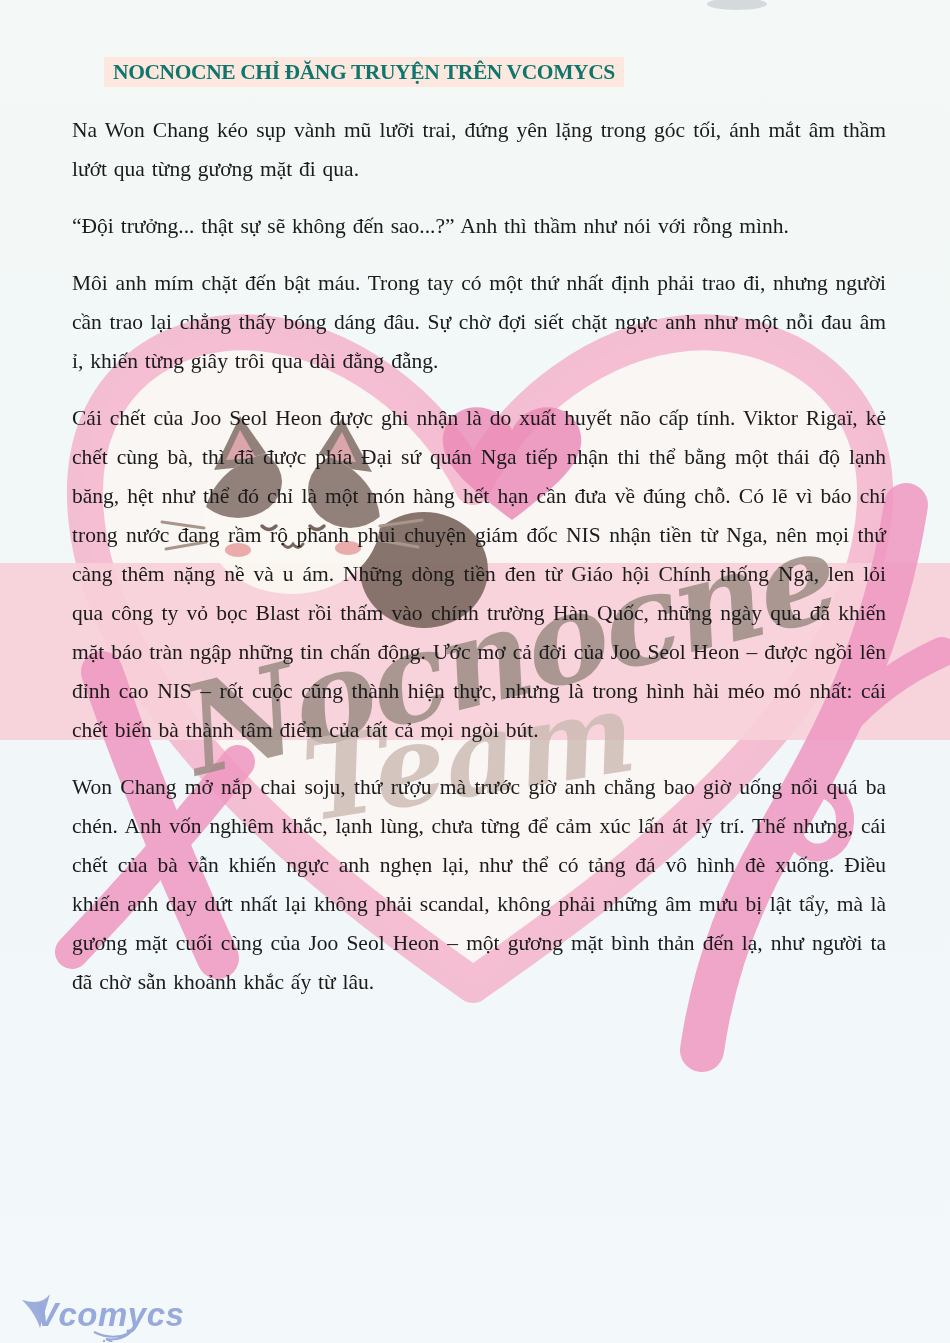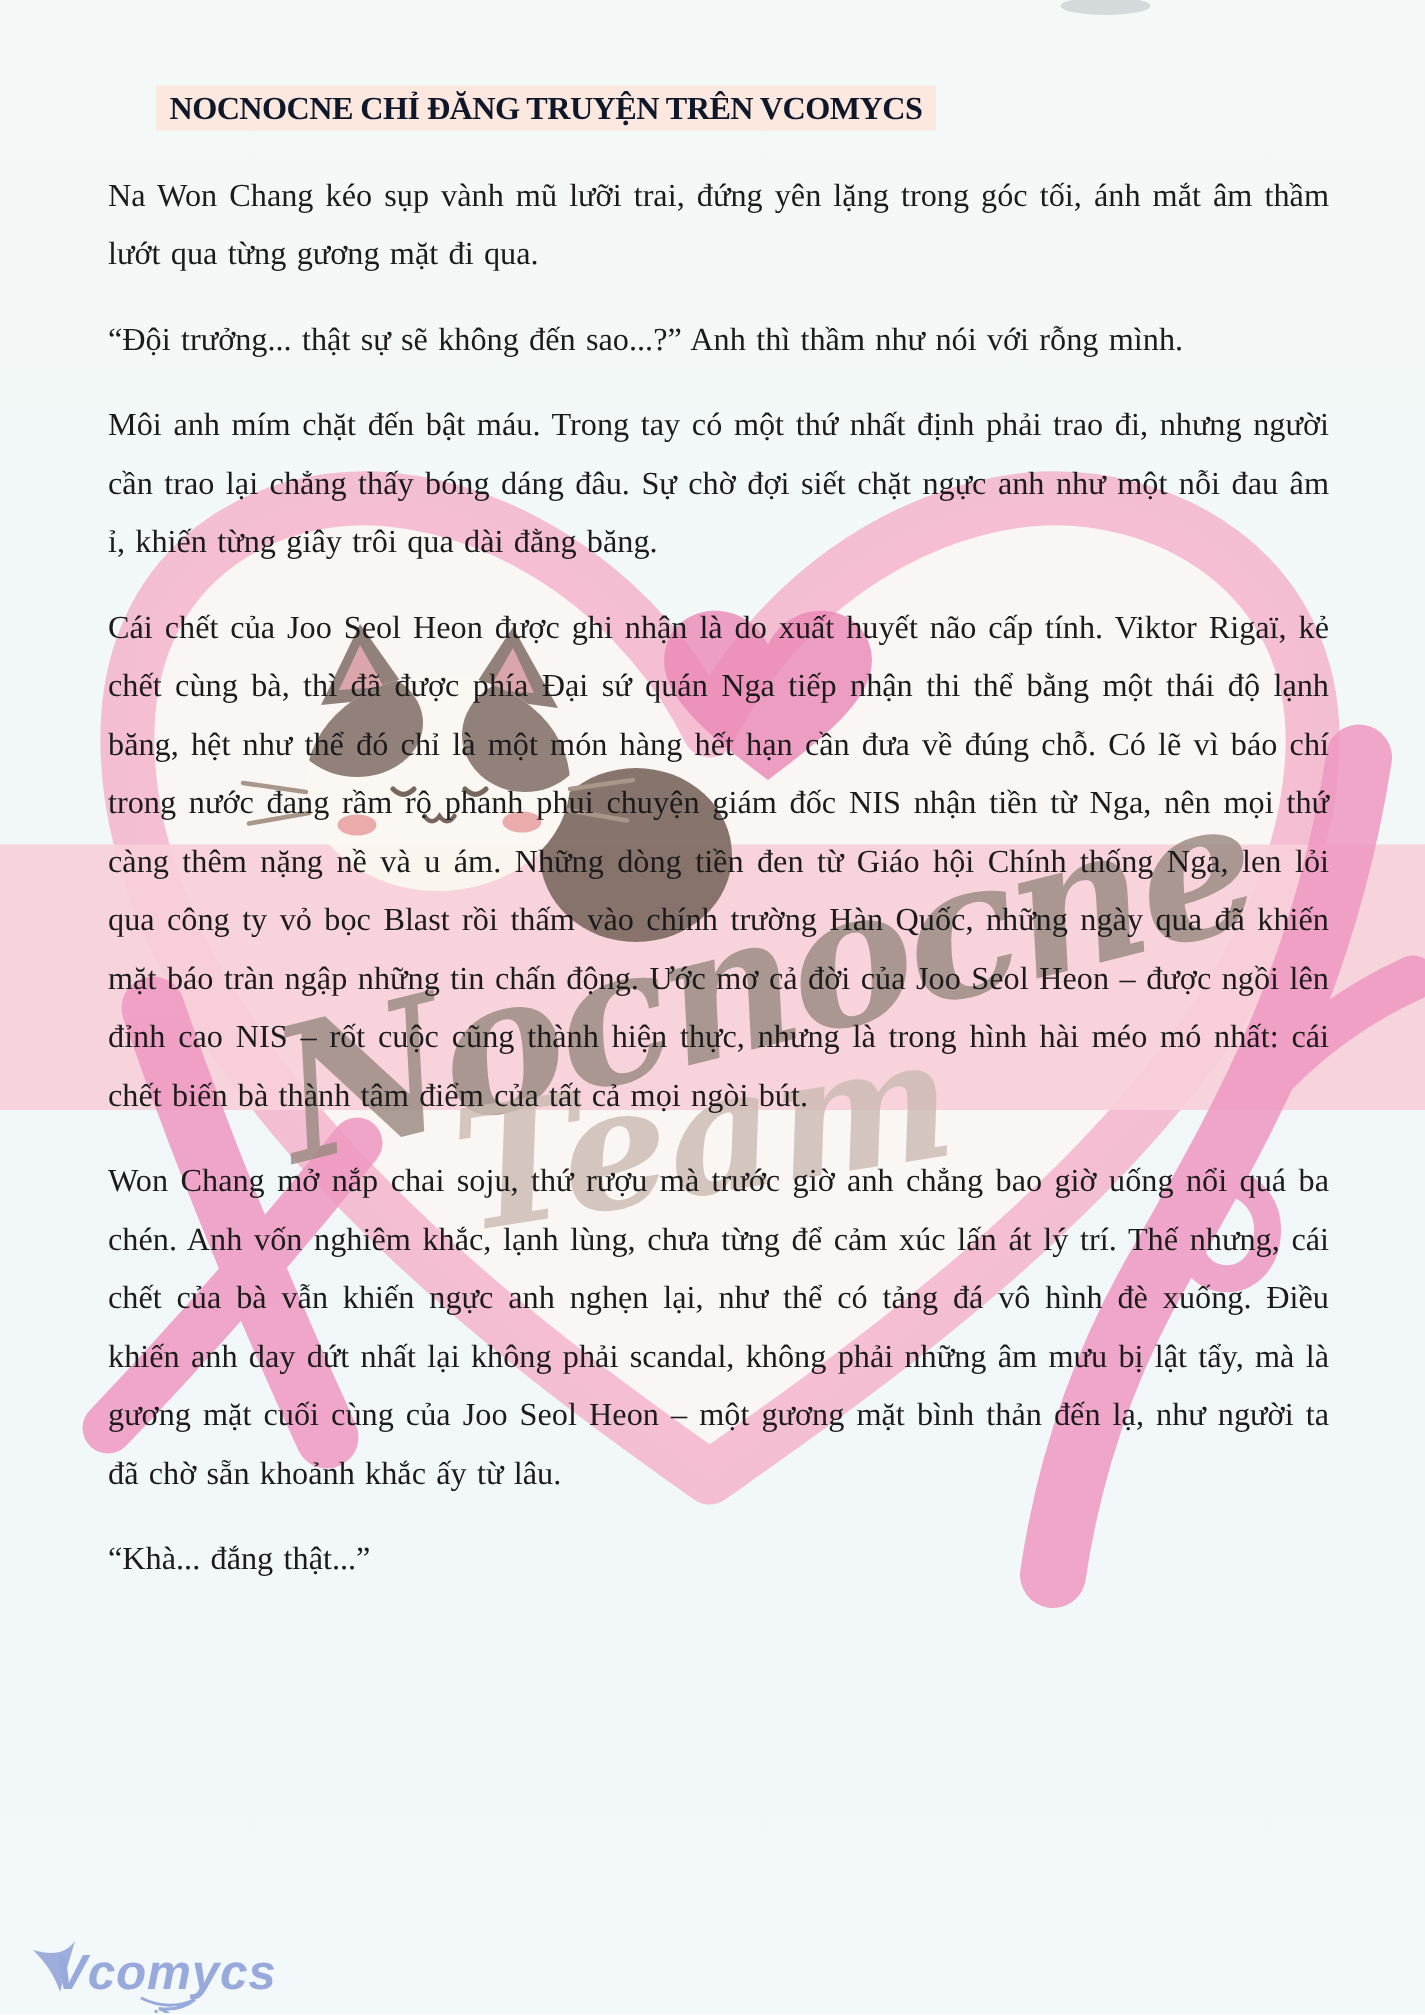--- a/index.html
+++ b/index.html
@@ -24,21 +24,21 @@
     right: 64px;
     top: 57px;
     z-index: 1;
   }
   .notice-badge {
     display: inline-block;
     margin-left: 32px;
     margin-bottom: 24px;
     padding: 3px 9px 2px 9px;
     background: #fce8de;
-    color: #0f172a;
+    color: #0f766e;
     font-weight: bold;
     font-size: 21.5px;
     letter-spacing: -0.4px;
     white-space: nowrap;
   }
   .story p {
     font-size: 21.5px;
     line-height: 39px;
     color: #1b1b1b;
     text-align: justify;
@@ -119,24 +119,23 @@
       <ellipse cx="737" cy="4" rx="30" ry="6" fill="#b9bfc4" opacity="0.55"></ellipse>
     </svg>
   </div>
 
   <div class="content-layer">
     <div class="notice-badge">NOCNOCNE CHỈ ĐĂNG TRUYỆN TRÊN VCOMYCS</div>
 
     <div class="story">
       <p>Na Won Chang kéo sụp vành mũ lưỡi trai, đứng yên lặng trong góc tối, ánh mắt âm thầm lướt qua từng gương mặt đi qua.</p>
       <p>“Đội trưởng... thật sự sẽ không đến sao...?” Anh thì thầm như nói với rỗng mình.</p>
-      <p>Môi anh mím chặt đến bật máu. Trong tay có một thứ nhất định phải trao đi, nhưng người cần trao lại chẳng thấy bóng dáng đâu. Sự chờ đợi siết chặt ngực anh như một nỗi đau âm ỉ, khiến từng giây trôi qua dài đằng băng.</p>
+      <p>Môi anh mím chặt đến bật máu. Trong tay có một thứ nhất định phải trao đi, nhưng người cần trao lại chẳng thấy bóng dáng đâu. Sự chờ đợi siết chặt ngực anh như một nỗi đau âm ỉ, khiến từng giây trôi qua dài đằng đẵng.</p>
       <p>Cái chết của Joo Seol Heon được ghi nhận là do xuất huyết não cấp tính. Viktor Rigaï, kẻ chết cùng bà, thì đã được phía Đại sứ quán Nga tiếp nhận thi thể bằng một thái độ lạnh băng, hệt như thể đó chỉ là một món hàng hết hạn cần đưa về đúng chỗ. Có lẽ vì báo chí trong nước đang rầm rộ phanh phui chuyện giám đốc NIS nhận tiền từ Nga, nên mọi thứ càng thêm nặng nề và u ám. Những dòng tiền đen từ Giáo hội Chính thống Nga, len lỏi qua công ty vỏ bọc Blast rồi thấm vào chính trường Hàn Quốc, những ngày qua đã khiến mặt báo tràn ngập những tin chấn động. Ước mơ cả đời của Joo Seol Heon – được ngồi lên đỉnh cao NIS – rốt cuộc cũng thành hiện thực, nhưng là trong hình hài méo mó nhất: cái chết biến bà thành tâm điểm của tất cả mọi ngòi bút.</p>
       <p>Won Chang mở nắp chai soju, thứ rượu mà trước giờ anh chẳng bao giờ uống nổi quá ba chén. Anh vốn nghiêm khắc, lạnh lùng, chưa từng để cảm xúc lấn át lý trí. Thế nhưng, cái chết của bà vẫn khiến ngực anh nghẹn lại, như thể có tảng đá vô hình đè xuống. Điều khiến anh day dứt nhất lại không phải scandal, không phải những âm mưu bị lật tẩy, mà là gương mặt cuối cùng của Joo Seol Heon – một gương mặt bình thản đến lạ, như người ta đã chờ sẵn khoảnh khắc ấy từ lâu.</p>
-      <p>“Khà... đắng thật...”</p>
     </div>
   </div>
 
   <div class="logo-box">
     <svg width="190" height="56" viewBox="0 0 190 56" xmlns="http://www.w3.org/2000/svg">
       <path d="M 6 14 C 14 22 20 30 24 42 L 34 8 C 28 16 20 18 6 14 Z" fill="#93a5d8" opacity="0.9"></path>
       <text x="20" y="40" font-family="Liberation Sans, sans-serif" font-style="italic" font-weight="bold" font-size="33" fill="#98a9dc" letter-spacing="0.5">Vcomycs</text>
       <path d="M 78 46 q 18 9 36 1 q -10 8 -24 6 q 10 4 6 7 q -8 2 -8 -6" fill="none" stroke="#98a9dc" stroke-width="2"></path>
     </svg>
   </div>

